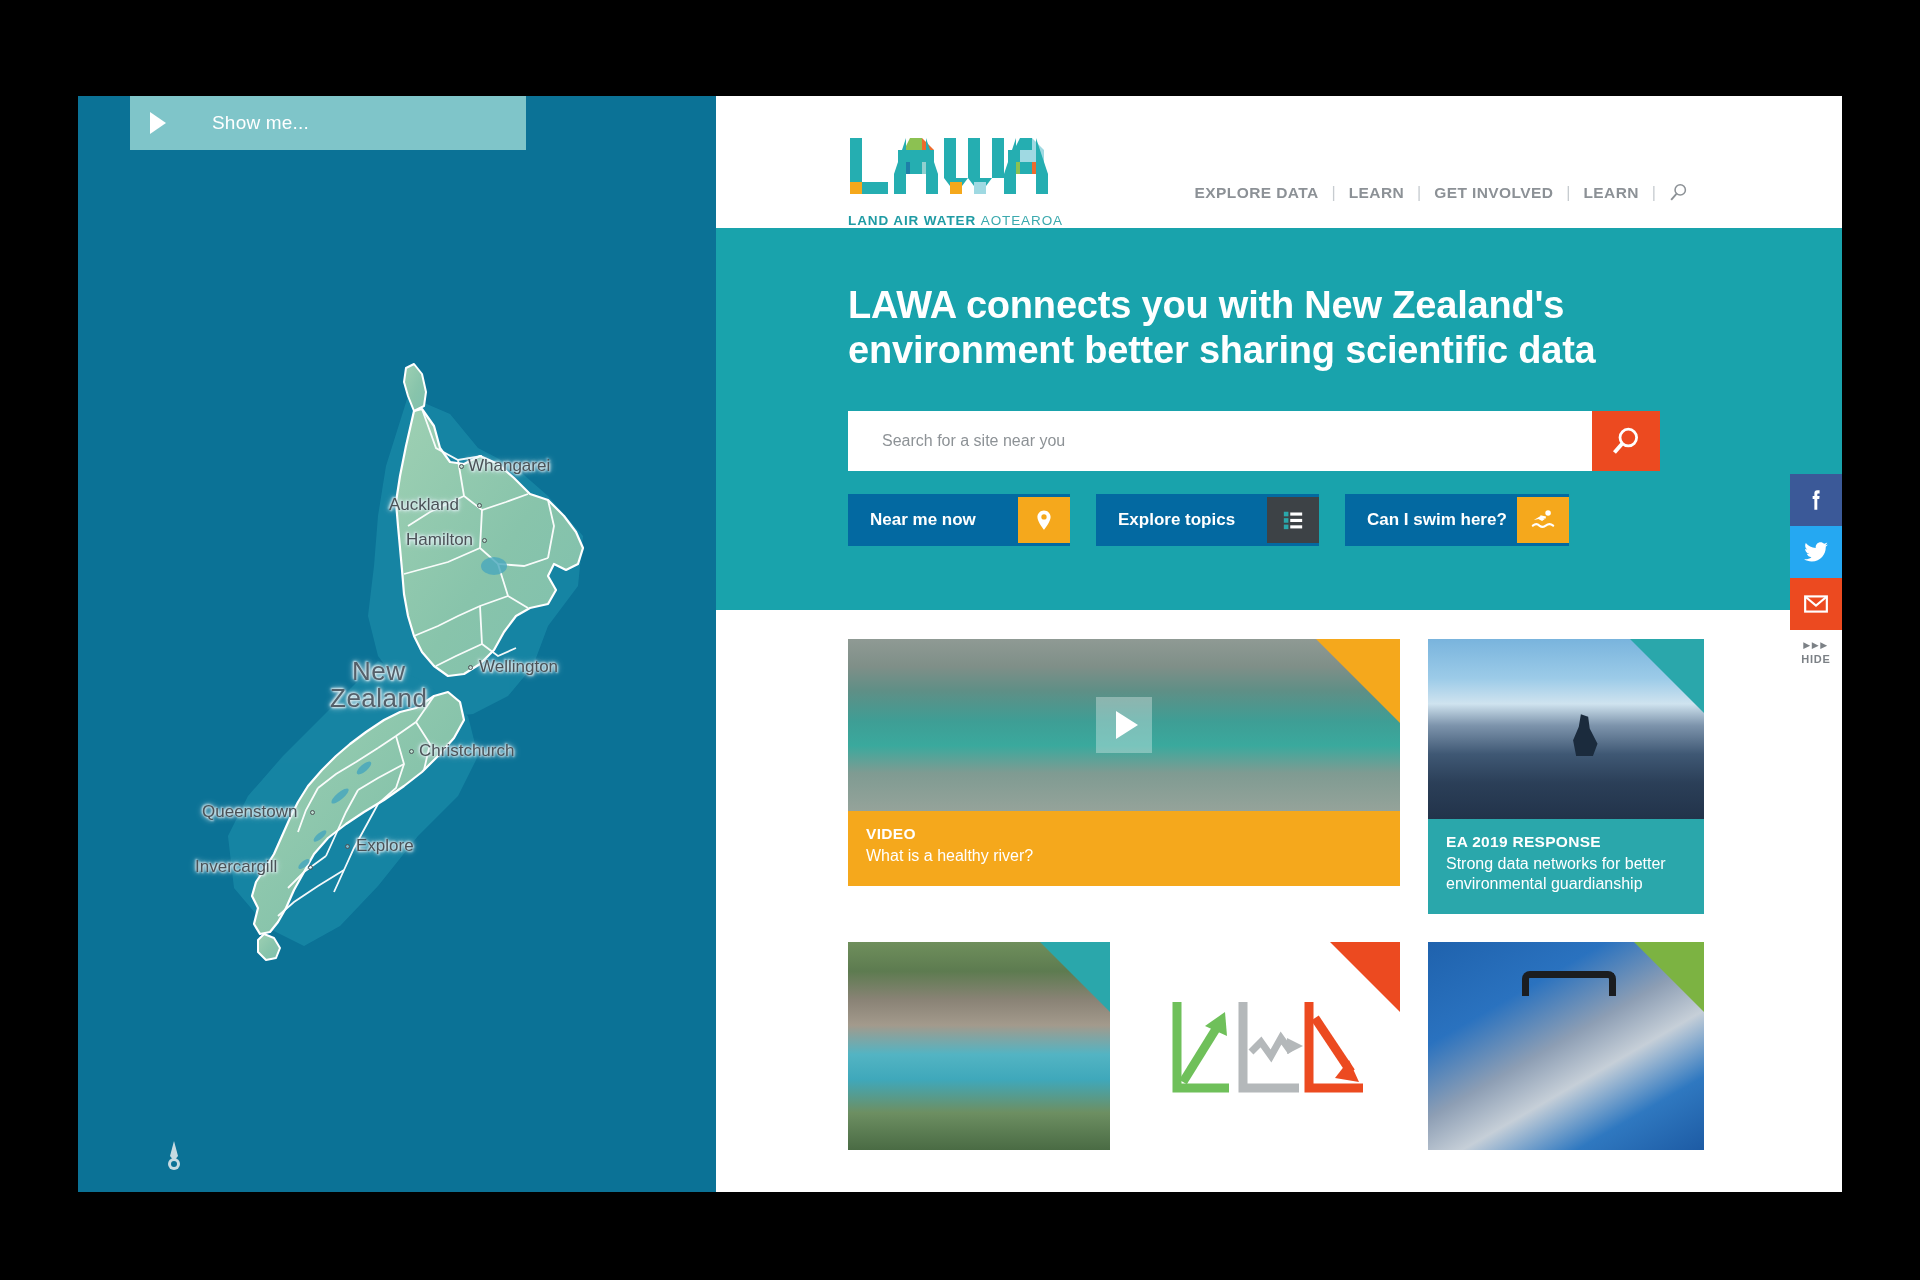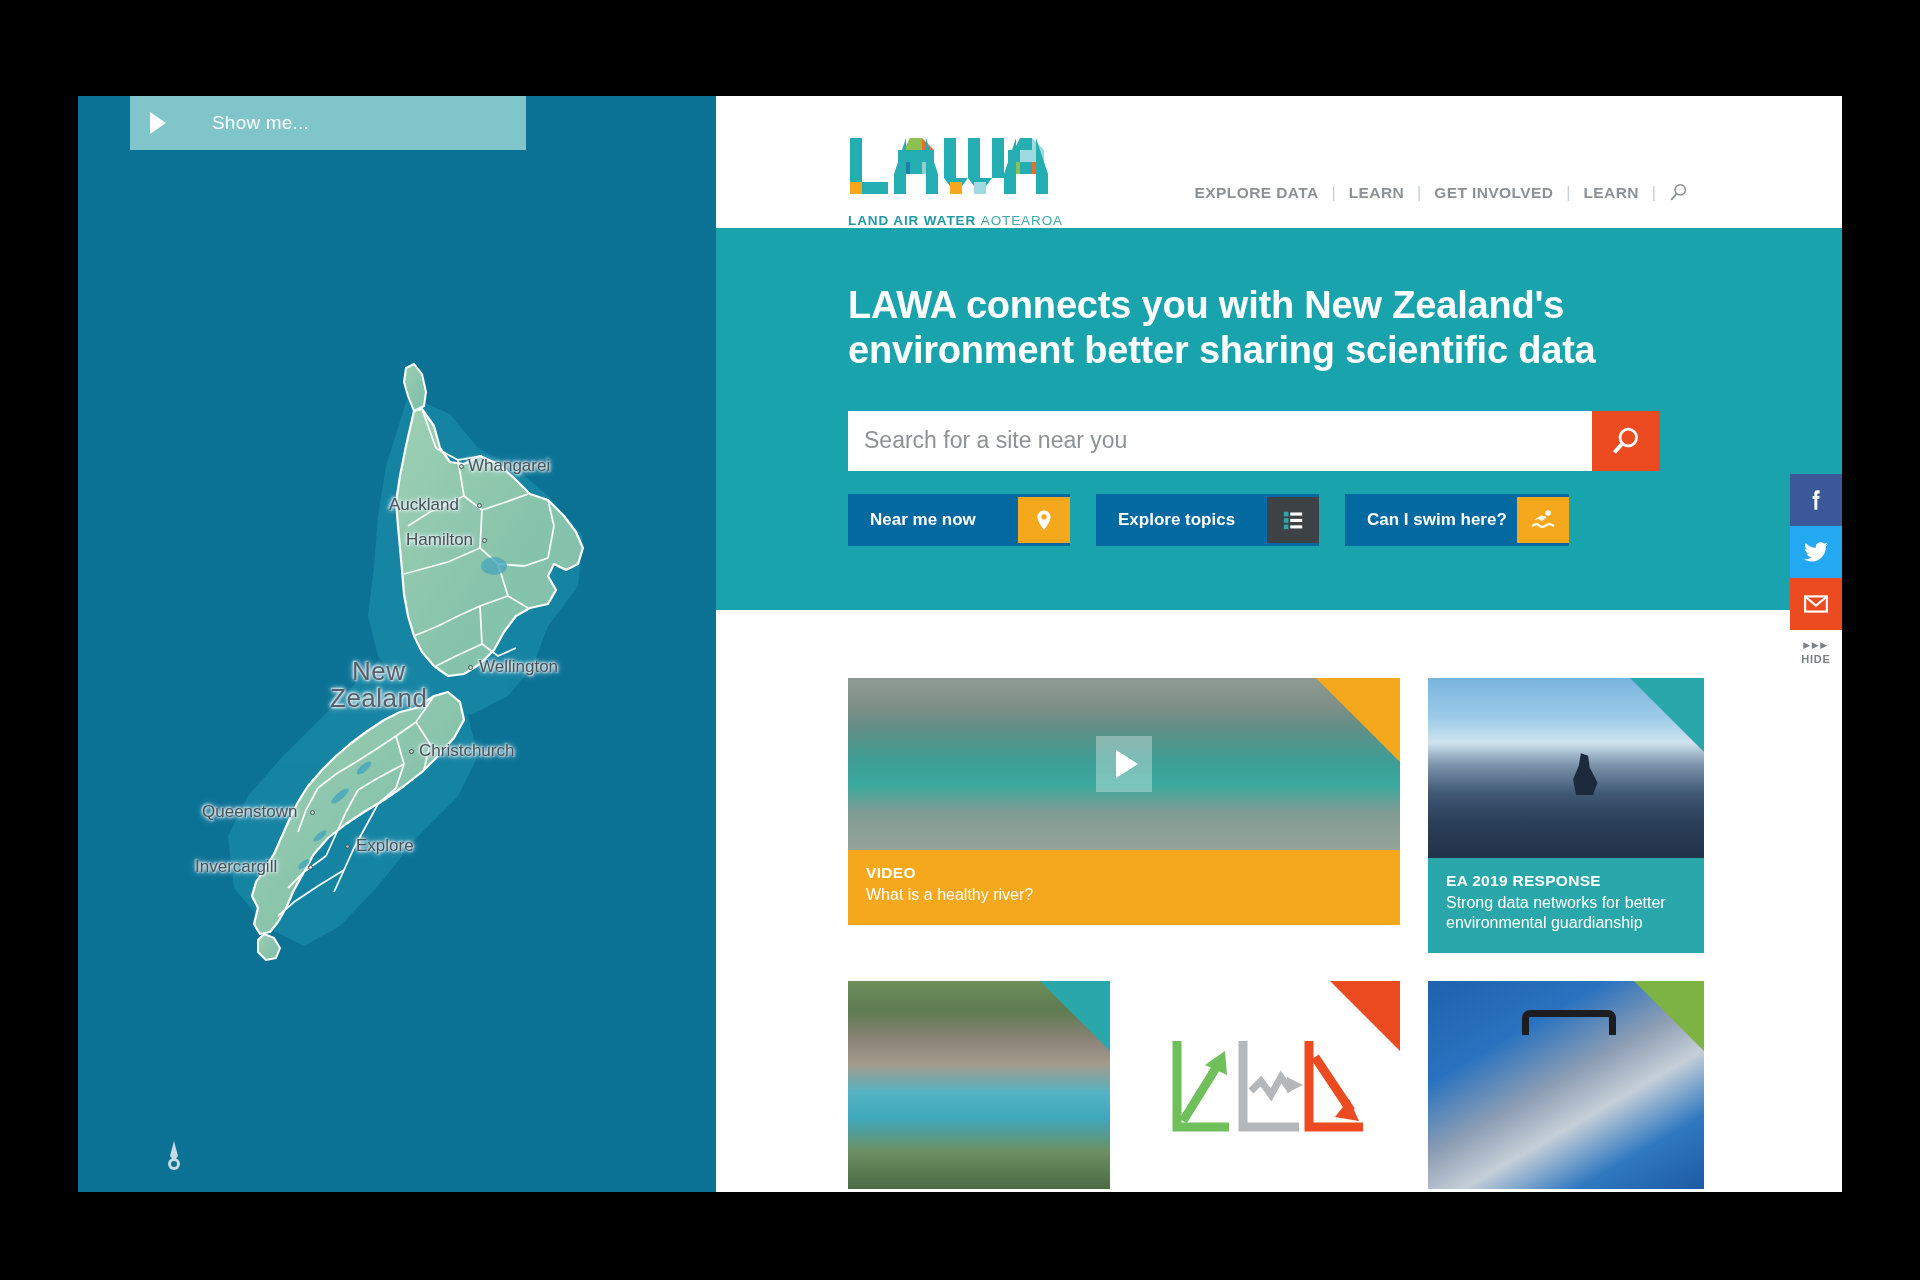--- a/index.html
+++ b/index.html
@@ -129,23 +129,23 @@
     font-size: 38px; font-weight: 700; line-height: 1.18;
     letter-spacing: -.2px;
     white-space: pre-line;
   }
   #search-row {
     margin-top: 38px;
     display: flex; height: 60px; width: 812px;
   }
   #search-input {
     flex: 1 1 auto; border: none; outline: none;
-    background: #ffffff; padding: 0 16px;
+    background: #ffffff; padding: 0 34px;
     font-family: "Liberation Sans", sans-serif;
-    font-size: 23px; color: #6d28d9;
+    font-size: 16px; color: #6d28d9;
   }
   #search-input::placeholder { color: #8d9296; }
   #search-submit {
     flex: 0 0 68px; background: #ec4a20; border: none;
     display: flex; align-items: center; justify-content: center;
     cursor: pointer;
   }
   #search-submit svg { width: 30px; height: 30px; }
 
   #action-row { margin-top: 23px; display: flex; gap: 26px; }
@@ -163,21 +163,21 @@
   }
   .ico.orange { background: #f5a81c; }
   .ico.dark { background: #3d4246; }
   #btn-near-me .txt { width: 170px; }
   #btn-explore .txt { width: 171px; }
   #btn-swim .txt { width: 172px; }
 
   
   #cards {
     position: relative;
-    padding: 68px 0 0 132px;
+    padding: 29px 0 0 132px;
     display: grid;
     grid-template-columns: 552px 276px;
     grid-auto-rows: auto;
     column-gap: 24px; row-gap: 24px;
     width: 990px;
     gap: 28px;
   }
   .card { position: relative; overflow: hidden; }
   .card-media { position: relative; width: 100%; overflow: hidden; }
   .corner-tri {

